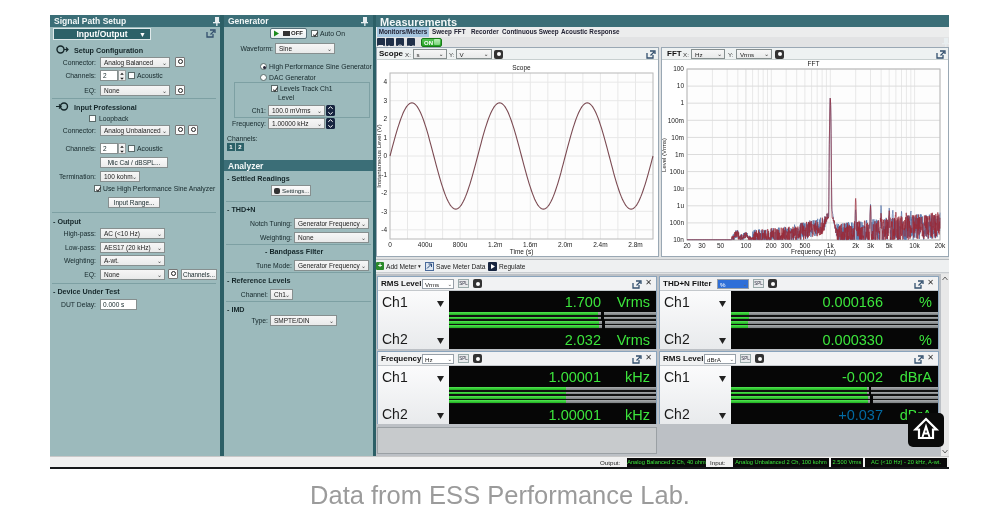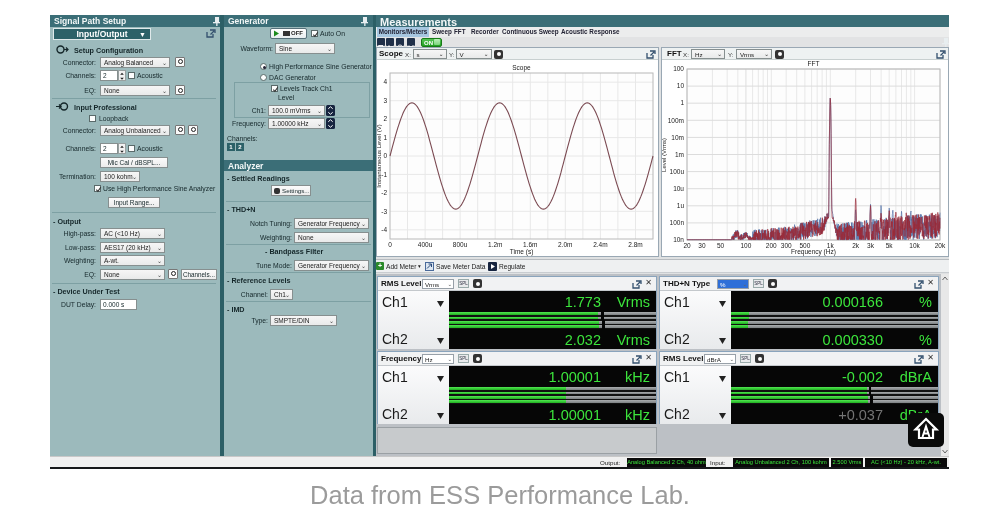--- a/index.html
+++ b/index.html
@@ -389,42 +389,42 @@
         <span style="position:absolute;left:4px;top:17px;font-size:14px;color:#1a1a1a;">Ch1</span>
         <svg width="7" height="6" style="position:absolute;left:59px;top:24px">
           <path d="M0 0 L7 0 L3.5 6 Z" fill="#222"></path>
         </svg>
         <span style="position:absolute;left:4px;top:54px;font-size:14px;color:#1a1a1a;">Ch2</span>
         <svg width="7" height="6" style="position:absolute;left:59px;top:61px">
           <path d="M0 0 L7 0 L3.5 6 Z" fill="#222"></path>
         </svg>
         <div style="position:absolute;left:71px;top:14px;width:207px;height:20.5px;background:#060606;"></div>
         <div style="position:absolute;left:71px;top:51.5px;width:207px;height:20px;background:#060606;"></div>
-        <span style="position:absolute;right:55px;top:17px;font-size:14.5px;color:#3ce43c;">1.773</span>
+        <span style="position:absolute;right:55px;top:17px;font-size:14.5px;color:#3ce43c;">1.700</span>
         <span style="position:absolute;right:6px;top:17px;font-size:14.5px;color:#3ce43c;">Vrms</span>
         <span style="position:absolute;right:55px;top:54.5px;font-size:14.5px;color:#3ce43c;">2.032</span>
         <span style="position:absolute;right:6px;top:54.5px;font-size:14.5px;color:#3ce43c;">Vrms</span>
         <div style="position:absolute;left:71px;top:34.5px;width:207px;height:8.5px;background:#111;overflow:hidden;">
           <div style="position:absolute;left:0;top:0.8px;width:149.0px;height:2.8px;background:linear-gradient(#52e852,#1fae1f);"></div>
           <div style="position:absolute;left:149.0px;top:0.8px;right:0;height:2.8px;background:linear-gradient(#aaadaf,#7c8082);"></div>
           <div style="position:absolute;left:0;top:5.0px;width:149.0px;height:2.8px;background:linear-gradient(#52e852,#1fae1f);"></div>
           <div style="position:absolute;left:149.0px;top:5.0px;right:0;height:2.8px;background:linear-gradient(#aaadaf,#7c8082);"></div>
           <div style="position:absolute;left:152.1px;top:0;width:2.5px;height:8.5px;background:#050505;"></div>
         </div>
         <div style="position:absolute;left:71px;top:43px;width:207px;height:8.5px;background:#111;overflow:hidden;">
           <div style="position:absolute;left:0;top:0.8px;width:150.1px;height:2.8px;background:linear-gradient(#52e852,#1fae1f);"></div>
           <div style="position:absolute;left:150.1px;top:0.8px;right:0;height:2.8px;background:linear-gradient(#aaadaf,#7c8082);"></div>
           <div style="position:absolute;left:0;top:5.0px;width:150.1px;height:2.8px;background:linear-gradient(#52e852,#1fae1f);"></div>
           <div style="position:absolute;left:150.1px;top:5.0px;right:0;height:2.8px;background:linear-gradient(#aaadaf,#7c8082);"></div>
           <div style="position:absolute;left:153.2px;top:0;width:2.5px;height:8.5px;background:#050505;"></div>
         </div>
       </div>
 <div style="position:absolute;left:283px;top:2px;width:280px;height:73px;background:#f1f2f3;border:1px solid #8aa4bc;">
         <div style="position:absolute;left:0;top:0;width:278px;height:14px;background:#f1f2f3;border-bottom:1px solid #c4c8cc;">
-          <span style="position:absolute;left:3px;top:1.5px;font-size:8px;font-weight:bold;color:#111;">THD+N Type</span>
+          <span style="position:absolute;left:3px;top:1.5px;font-size:8px;font-weight:bold;color:#111;">THD+N Filter</span>
           <div style="position:absolute;left:57px;top:1.5px;width:32px;height:10px;background:#2f6fd8;color:#fff;border:1px solid #98a0a8;font-size:6.2px;line-height:9px;padding-left:2px;">%<span style="position:absolute;right:1px;top:0;color:#666;font-size:5.5px;">⌄</span></div>
           <div style="position:absolute;left:93px;top:2px;width:11px;height:9px;background:#e8eaec;border:1px solid #9aa;font-size:4.5px;text-align:center;line-height:8px;color:#334;">SPL</div>
           <div style="position:absolute;left:108px;top:2px;width:9px;height:9px;border-radius:2px;background:#333;">
             <div style="position:absolute;left:2.5px;top:2.5px;width:4px;height:4px;border-radius:50%;background:#fff;"></div>
           </div>
           <svg width="10" height="10" style="position:absolute;left:254px;top:2.5px">
             <path d="M1 3 L1 8 L7 8 L7 5" stroke="#33506e" stroke-width="1.3" fill="none"></path>
             <path d="M4 1 L9 1 L9 4 M8 2 L4.5 5.5" stroke="#33506e" stroke-width="1.3" fill="none"></path>
           </svg>
           <span style="position:absolute;right:4px;top:1px;font-size:8px;color:#333;">✕</span>
@@ -519,21 +519,21 @@
           <path d="M0 0 L7 0 L3.5 6 Z" fill="#222"></path>
         </svg>
         <span style="position:absolute;left:4px;top:54px;font-size:14px;color:#1a1a1a;">Ch2</span>
         <svg width="7" height="6" style="position:absolute;left:59px;top:61px">
           <path d="M0 0 L7 0 L3.5 6 Z" fill="#222"></path>
         </svg>
         <div style="position:absolute;left:71px;top:14px;width:207px;height:20.5px;background:#060606;"></div>
         <div style="position:absolute;left:71px;top:51.5px;width:207px;height:20px;background:#060606;"></div>
         <span style="position:absolute;right:55px;top:17px;font-size:14.5px;color:#3ce43c;">-0.002</span>
         <span style="position:absolute;right:6px;top:17px;font-size:14.5px;color:#3ce43c;">dBrA</span>
-        <span style="position:absolute;right:55px;top:54.5px;font-size:14.5px;color:#737373;">+0.037</span>
+        <span style="position:absolute;right:55px;top:54.5px;font-size:14.5px;color:#0369a1;">+0.037</span>
         <span style="position:absolute;right:6px;top:54.5px;font-size:14.5px;color:#3ce43c;">dBrA</span>
         <div style="position:absolute;left:71px;top:34.5px;width:207px;height:8.5px;background:#111;overflow:hidden;">
           <div style="position:absolute;left:0;top:0.8px;width:135.6px;height:2.8px;background:linear-gradient(#52e852,#1fae1f);"></div>
           <div style="position:absolute;left:135.6px;top:0.8px;right:0;height:2.8px;background:linear-gradient(#aaadaf,#7c8082);"></div>
           <div style="position:absolute;left:0;top:5.0px;width:135.6px;height:2.8px;background:linear-gradient(#52e852,#1fae1f);"></div>
           <div style="position:absolute;left:135.6px;top:5.0px;right:0;height:2.8px;background:linear-gradient(#aaadaf,#7c8082);"></div>
           <div style="position:absolute;left:137.7px;top:0;width:2.5px;height:8.5px;background:#050505;"></div>
         </div>
         <div style="position:absolute;left:71px;top:43px;width:207px;height:8.5px;background:#111;overflow:hidden;">
           <div style="position:absolute;left:0;top:0.8px;width:137.0px;height:2.8px;background:linear-gradient(#52e852,#1fae1f);"></div>

